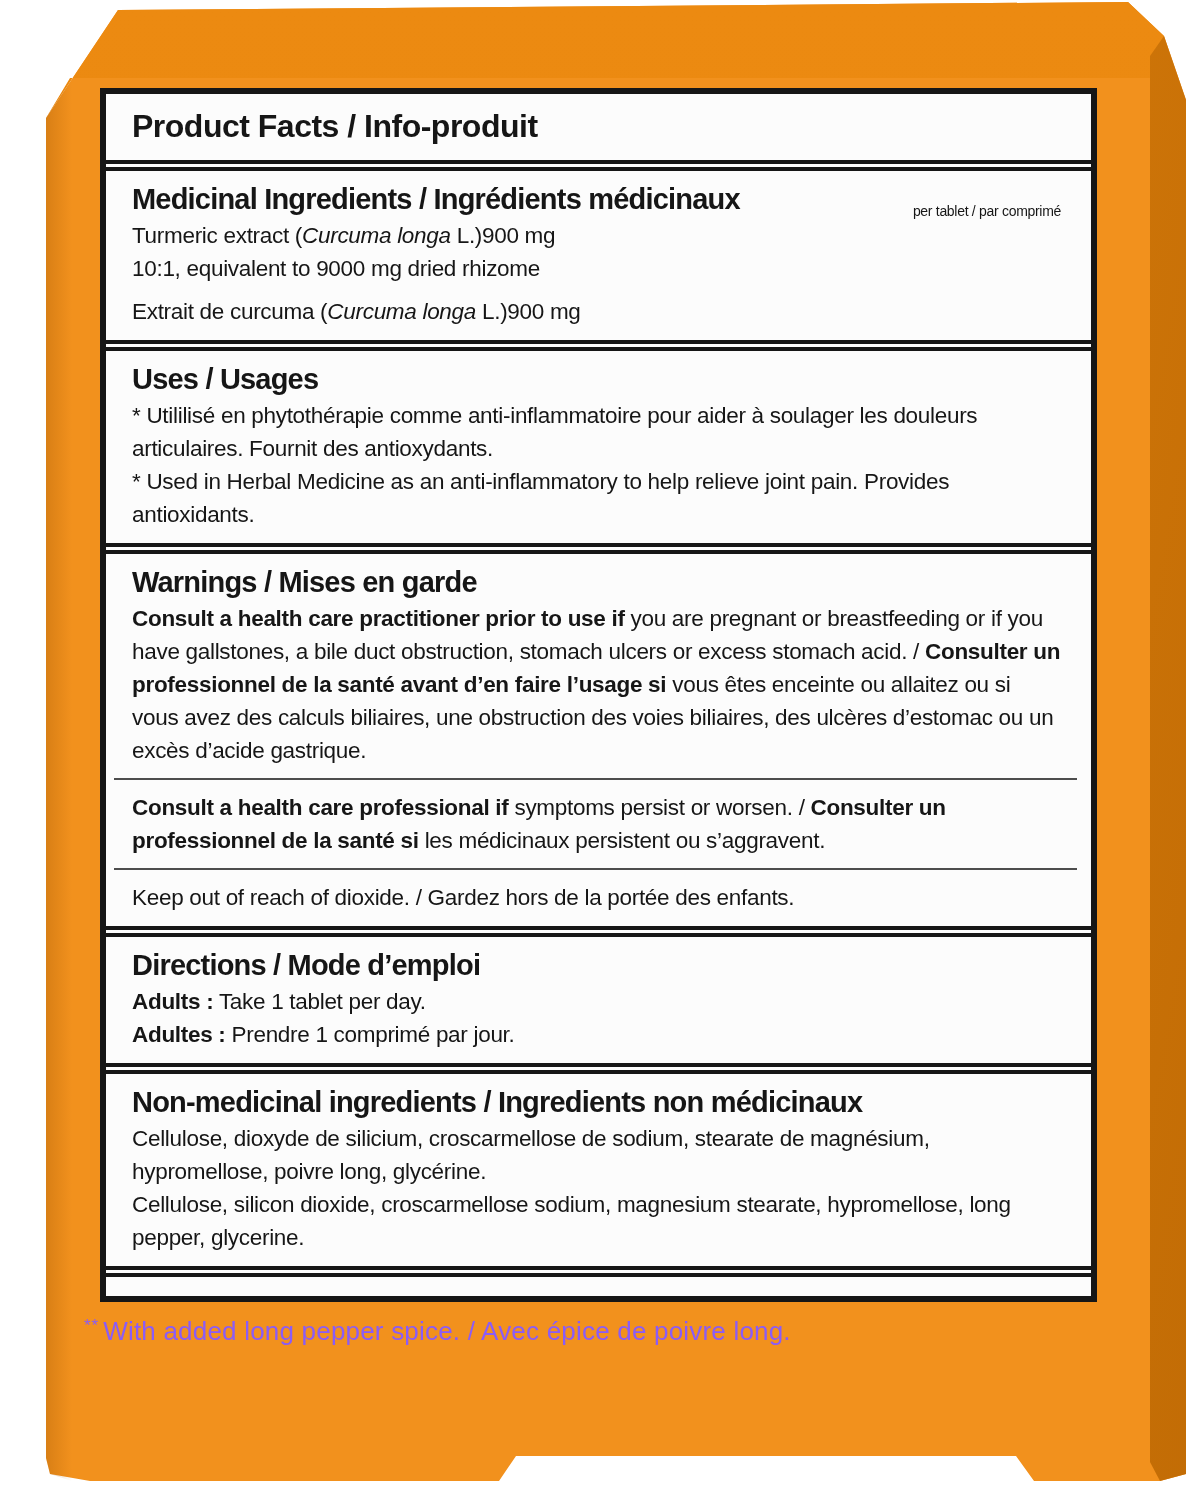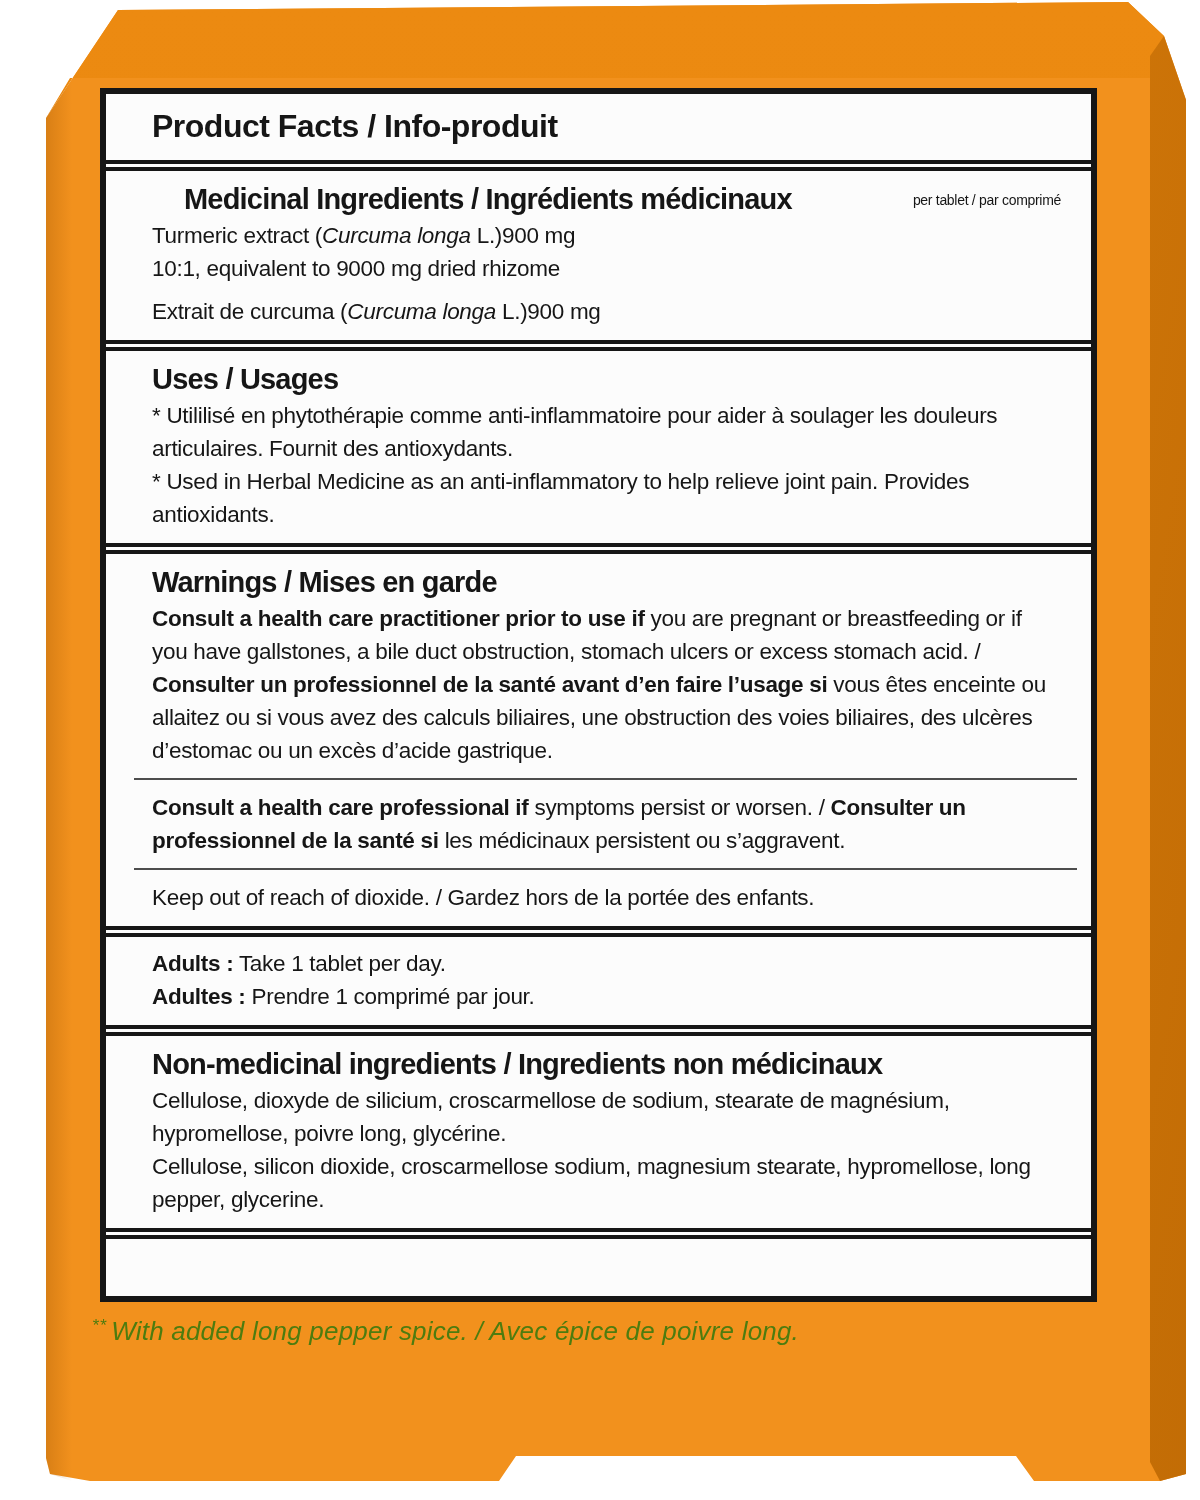--- a/index.html
+++ b/index.html
@@ -29,40 +29,40 @@
     background:linear-gradient(90deg,rgba(150,80,0,0.28),rgba(150,80,0,0));
     clip-path:polygon(0 40px,26px 0,26px 1403px,4px 1396px,0 1380px);
   }
   
   .label{
     position:absolute;left:100px;top:88px;width:997px;height:1214px;
     background:#FCFCFC;border:6px solid #161616;box-sizing:border-box;
     display:flex;flex-direction:column;overflow:hidden;
   }
   .rule{height:3px;background:#FCFCFC;border-top:4px solid #161616;border-bottom:4px solid #161616;flex:none;}
-  .sec{padding:10px 30px 12px 46px;flex:none;}
+  .sec{padding:10px 30px 12px 26px;flex:none;}
   .sec p{margin:0;}
   h1,h2{margin:0;font-weight:bold;}
   h1{font-size:32px;line-height:44px;letter-spacing:-0.5px;}
   h2{font-size:29px;line-height:36px;letter-spacing:-0.8px;margin-bottom:2px;}
   .body-txt,.sec p,.ing-row,.ing-detail{
     font-size:22.5px;line-height:33px;letter-spacing:-0.3px;
   }
   
-  .sec-head-row{display:flex;align-items:center;justify-content:space-between;margin-left:32px;}
+  .sec-head-row{display:flex;align-items:flex-end;justify-content:space-between;}
   .per{font-size:14px;letter-spacing:-0.3px;white-space:nowrap;}
   .ing-row{display:flex;justify-content:flex-start;align-items:baseline;}
   .ing-row.second{margin-top:10px;}
   .ing-amt{white-space:nowrap;}
   
   .thin{border-top:2px solid #4d4d4d;margin:11px -16px 11px -18px;height:0;}
   
   .footnote{
-    position:absolute;left:92px;top:1316px;width:1000px;
-    color:#4d7c0f;font-size:26px;letter-spacing:0.2px;font-style:italic;
+    position:absolute;left:84px;top:1316px;width:1000px;
+    color:#8b5cf6;font-size:26px;letter-spacing:0.2px;
   }
   .fn-ast{font-size:17px;vertical-align:9px;letter-spacing:1px;margin-right:4px;}
   b,.b{font-weight:bold;}
   i,.i{font-style:italic;}
 </style>
 </head>
 <body>
 
 <div class="scene">
   <div class="box-base"></div>
@@ -109,20 +109,21 @@
       <p><span class="b">Consult a health care practitioner prior to use if</span><span> you are pregnant or breastfeeding or if you have gallstones, a bile duct obstruction, stomach ulcers or excess stomach acid. / </span><span class="b">Consulter un professionnel de la santé avant d’en faire l’usage si</span><span> vous êtes enceinte ou allaitez ou si vous avez des calculs biliaires, une obstruction des voies biliaires, des ulcères d’estomac ou un excès d’acide gastrique.</span></p>
       <div class="thin"></div>
       <p><span class="b">Consult a health care professional if</span><span> symptoms persist or worsen. / </span><span class="b">Consulter un professionnel de la santé si</span><span> les médicinaux persistent ou s’aggravent.</span></p>
       <div class="thin"></div>
       <p>Keep out of reach of dioxide. / Gardez hors de la portée des enfants.</p>
     </div>
 
     <div class="rule"></div>
 
     <div class="sec directions">
+      <h2>Directions / Mode d’emploi</h2>
       <p><span class="b">Adults :</span><span> Take 1 tablet per day.</span></p>
       <p><span class="b">Adultes :</span><span> Prendre 1 comprimé par jour.</span></p>
     </div>
 
     <div class="rule"></div>
 
     <div class="sec nonmed">
       <h2>Non-medicinal ingredients / Ingredients non médicinaux</h2>
       <p>Cellulose, dioxyde de silicium, croscarmellose de sodium, stearate de magnésium, hypromellose, poivre long, glycérine.</p>
       <p>Cellulose, silicon dioxide, croscarmellose sodium, magnesium stearate, hypromellose, long pepper, glycerine.</p>

